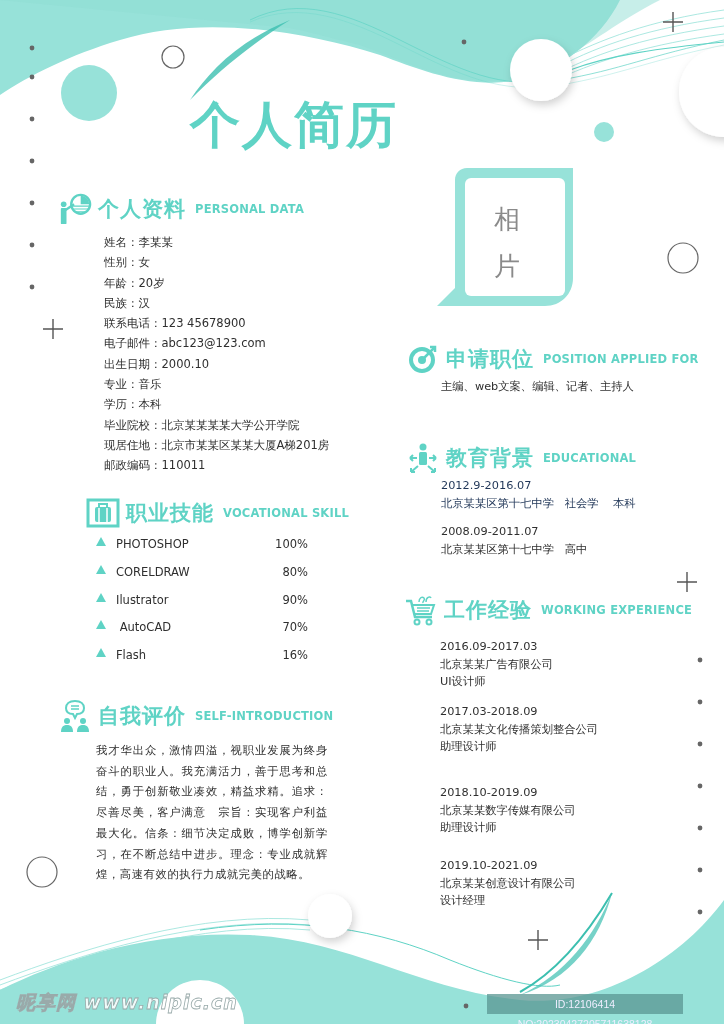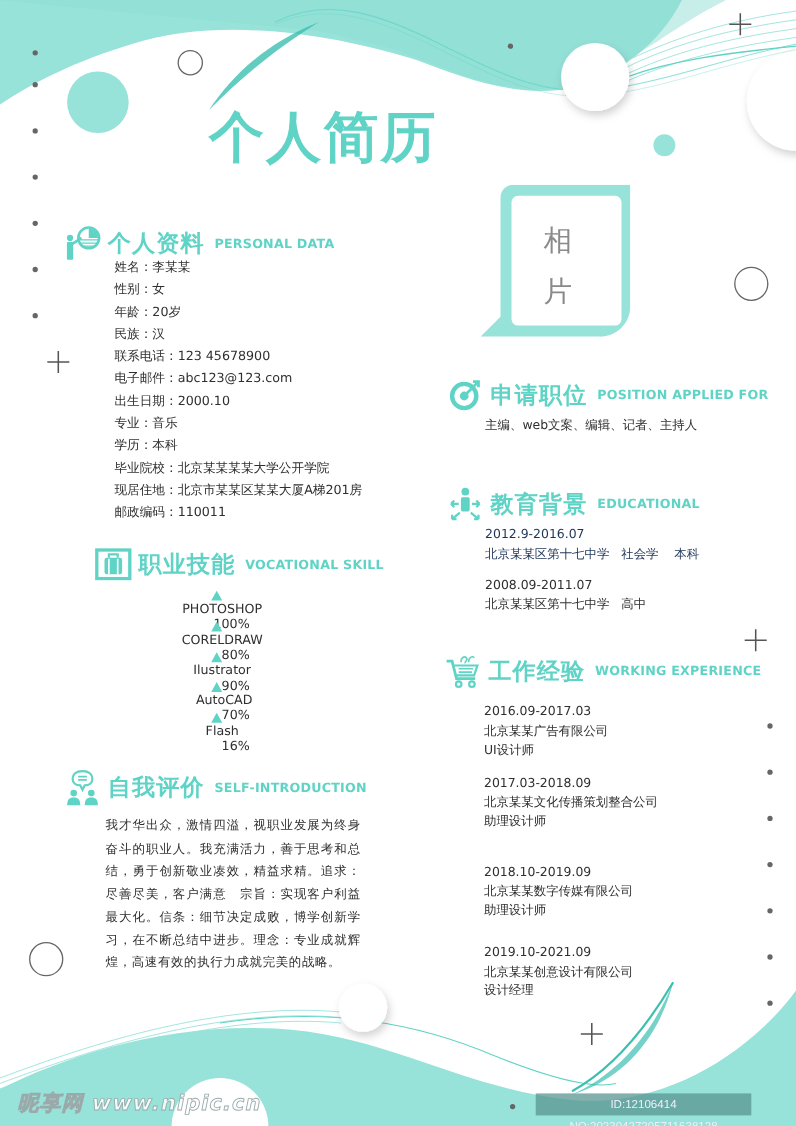--- a/index.html
+++ b/index.html
@@ -14,21 +14,21 @@
 
   .sec-head { position: absolute; display: flex; align-items: center; white-space: nowrap; }
   .sec-head .icon { width: 34px; height: 32px; margin-right: 6px; display: flex; align-items: center; justify-content: center; }
   .sec-head .cn { font-size: 21px; font-weight: bold; color: #5fd3c5; letter-spacing: 1px; }
   .sec-head .en { font-size: 11.5px; font-weight: bold; color: #5fd3c5; margin-left: 9px; letter-spacing: 0.2px; }
 
   .kv-list { position: absolute; left: 104px; top: 232px; }
   .kv-row { height: 20.3px; font-size: 11.5px; line-height: 20.3px; color: #2f2f2f; white-space: nowrap; }
 
   .skills { position: absolute; left: 96px; top: 537px; width: 212px; }
-  .skill-row { height: 27.8px; display: flex; align-items: center; font-size: 11.5px; color: #2f2f2f; flex-direction: column; }
+  .skill-row { height: 27.8px; display: flex; align-items: flex-start; font-size: 11.5px; color: #2f2f2f; }
   .skill-row .tri { width: 0; height: 0; border-left: 5px solid transparent; border-right: 5px solid transparent; border-bottom: 9px solid #5fd3c5; margin-right: 10px; }
   .skill-row .name { flex: 1; }
   .skill-row .pct { width: 50px; text-align: right; }
 
   .intro { position: absolute; left: 96px; top: 741px; width: 232px; font-size: 11.3px; line-height: 20.7px; color: #2f2f2f; letter-spacing: 0.6px; text-align: justify; }
 
   .photo-frame { position: absolute; left: 437px; top: 168px; width: 136px; height: 140px; }
   .photo-text { position: absolute; left: 465px; top: 196px; width: 84px; text-align: center; font-size: 26px; line-height: 47px; color: #8a8a8a; }
 
   .plain { position: absolute; font-size: 11.3px; color: #2f2f2f; white-space: nowrap; }
@@ -116,21 +116,21 @@
     <circle cx="700" cy="786" r="2.4"></circle>
     <circle cx="700" cy="828" r="2.4"></circle>
     <circle cx="700" cy="870" r="2.4"></circle>
     <circle cx="700" cy="912" r="2.4"></circle>
     <circle cx="466" cy="1006" r="2.4"></circle>
   </g>
 </svg>
 
 <div class="title">个人简历</div>
 
-<div class="sec-head" style="left:58px; top:193px;margin-top:12px;">
+<div class="sec-head" style="left:58px; top:193px;">
   <span class="icon">
     <svg width="36" height="34" viewBox="0 0 36 34">
       <circle cx="6" cy="12" r="3" fill="#5fd3c5"></circle>
       <rect x="3" y="16" width="6" height="17" rx="1" fill="#5fd3c5"></rect>
       <path d="M8,18 L17,12" stroke="#5fd3c5" stroke-width="2.5"></path>
       <circle cx="24" cy="12" r="10" fill="none" stroke="#5fd3c5" stroke-width="2.5"></circle>
       <path d="M24,12 L24,3 A9,9 0 0 1 33,12 Z" fill="#5fd3c5"></path>
       <path d="M16,14 L33,14 M17,17 L32,17 M19,20 L30,20" stroke="#5fd3c5" stroke-width="1.2"></path>
     </svg>
   </span>

